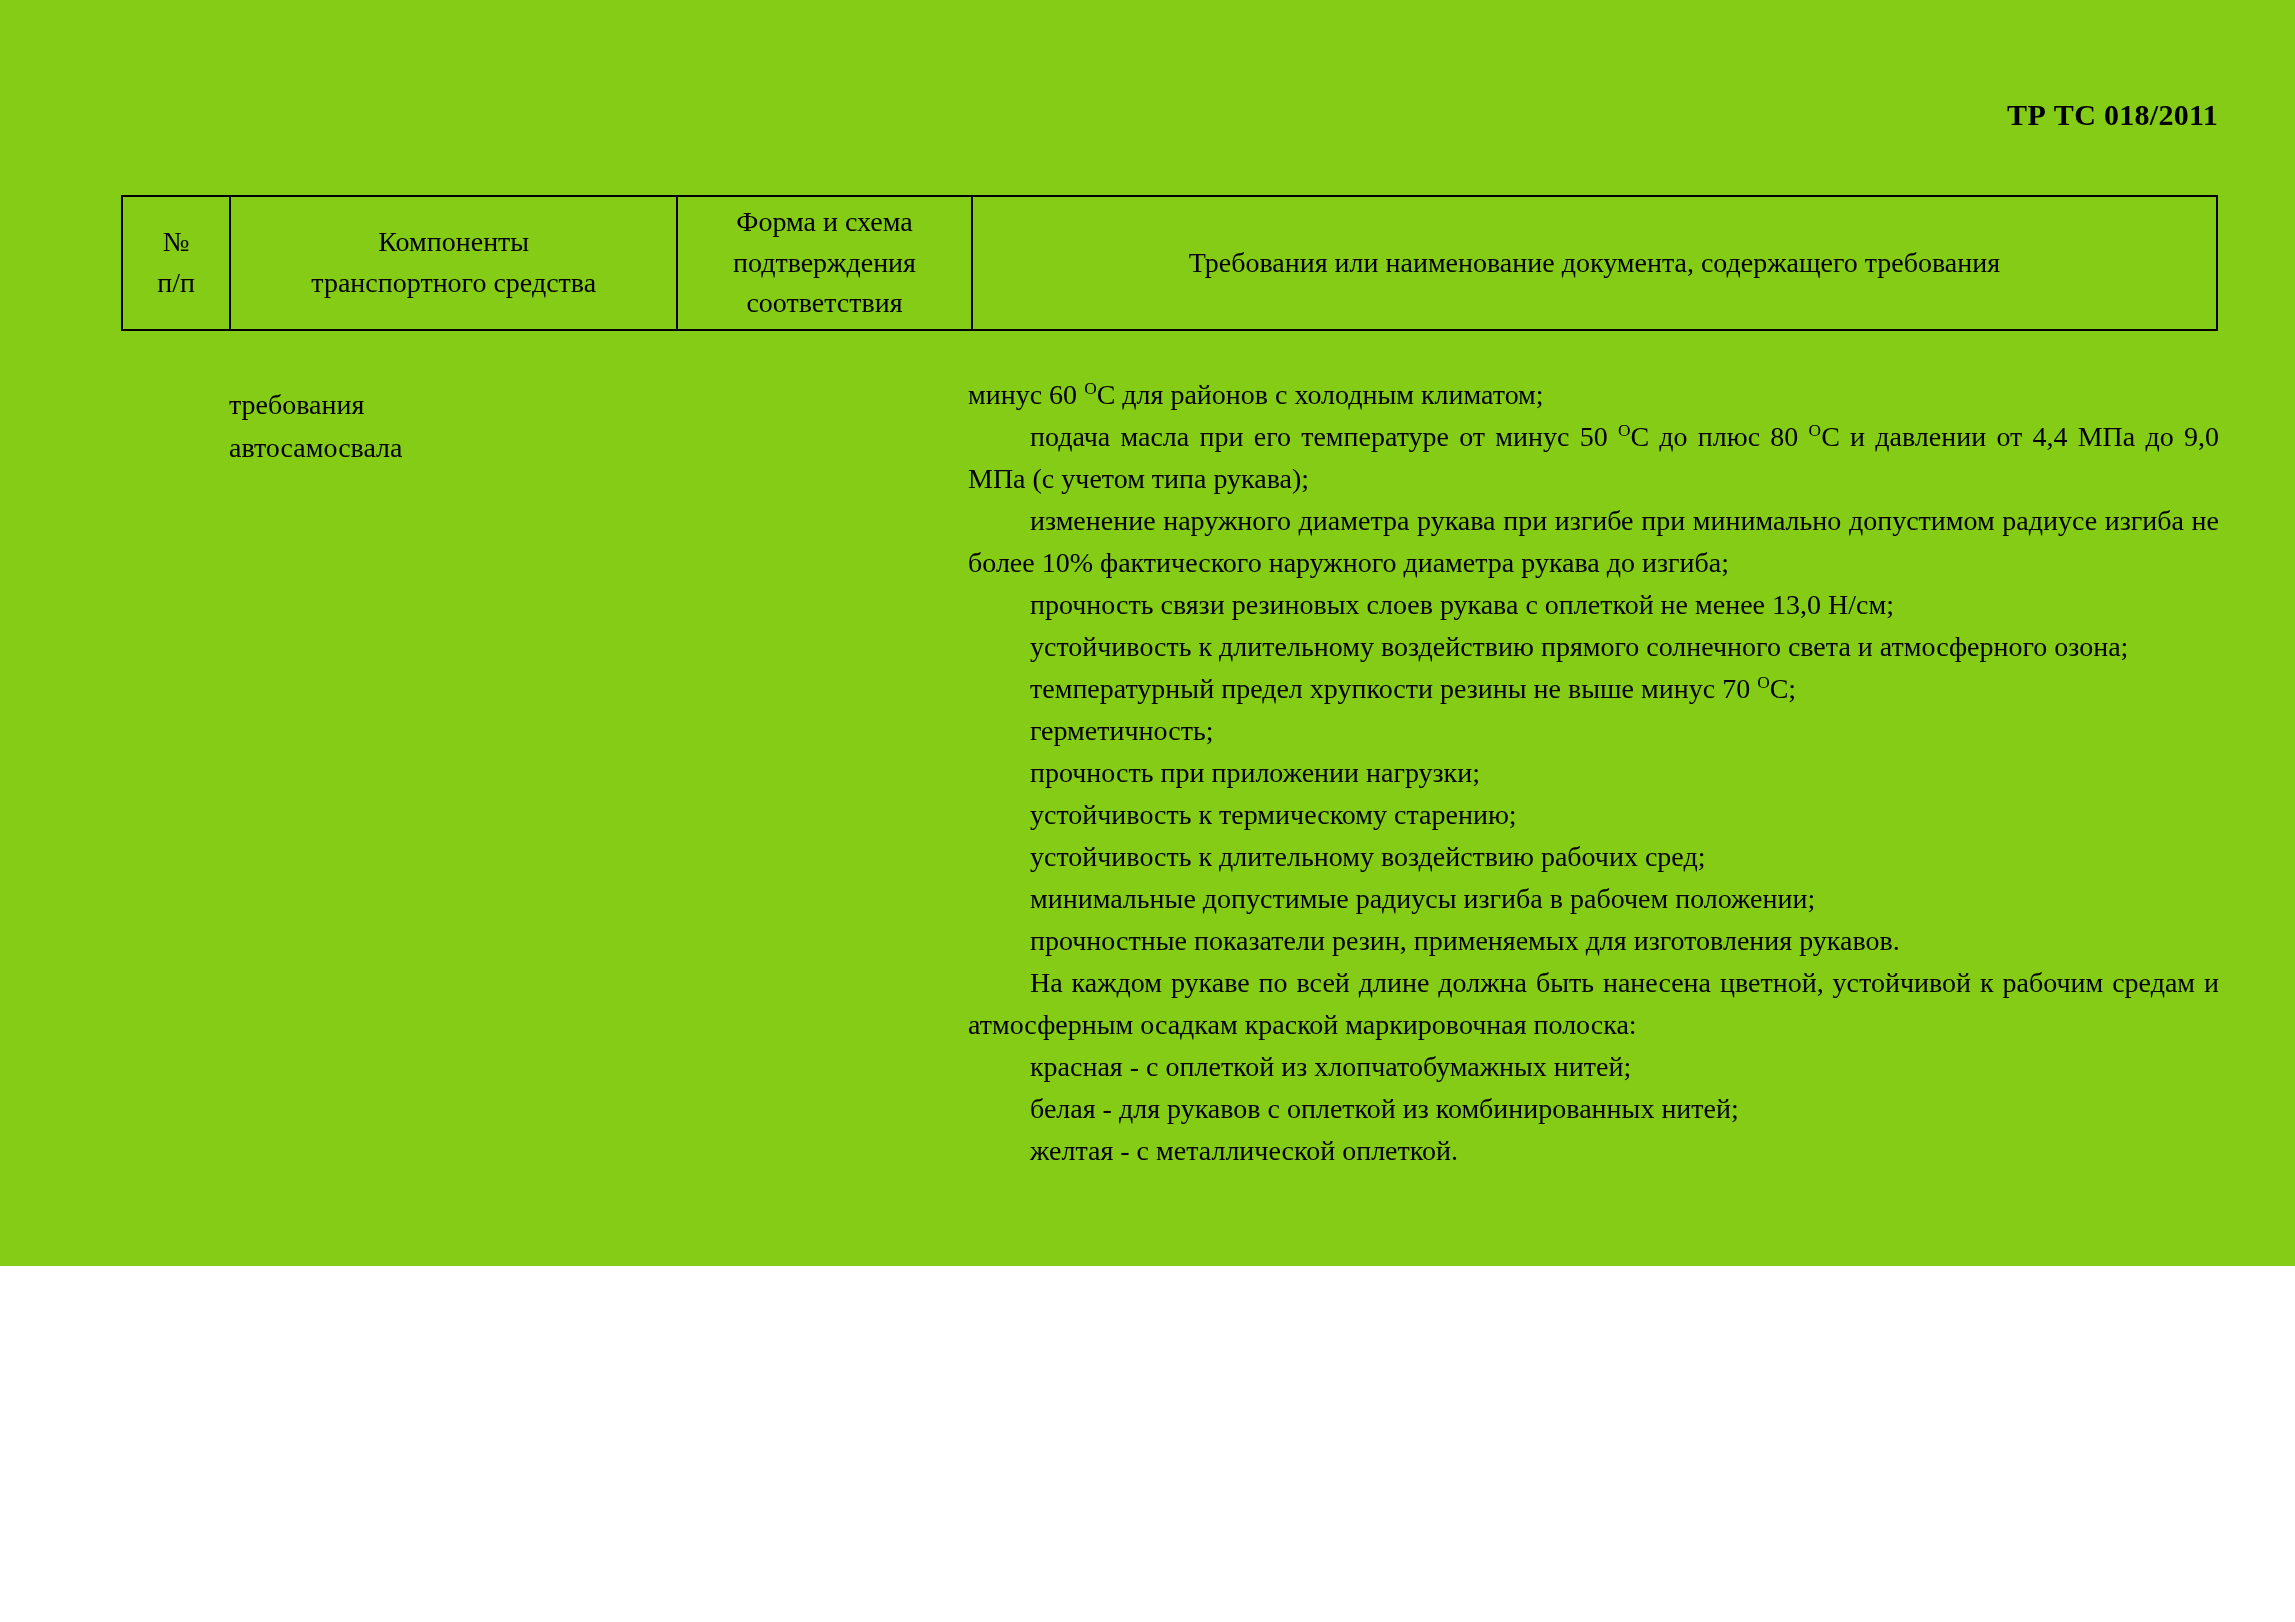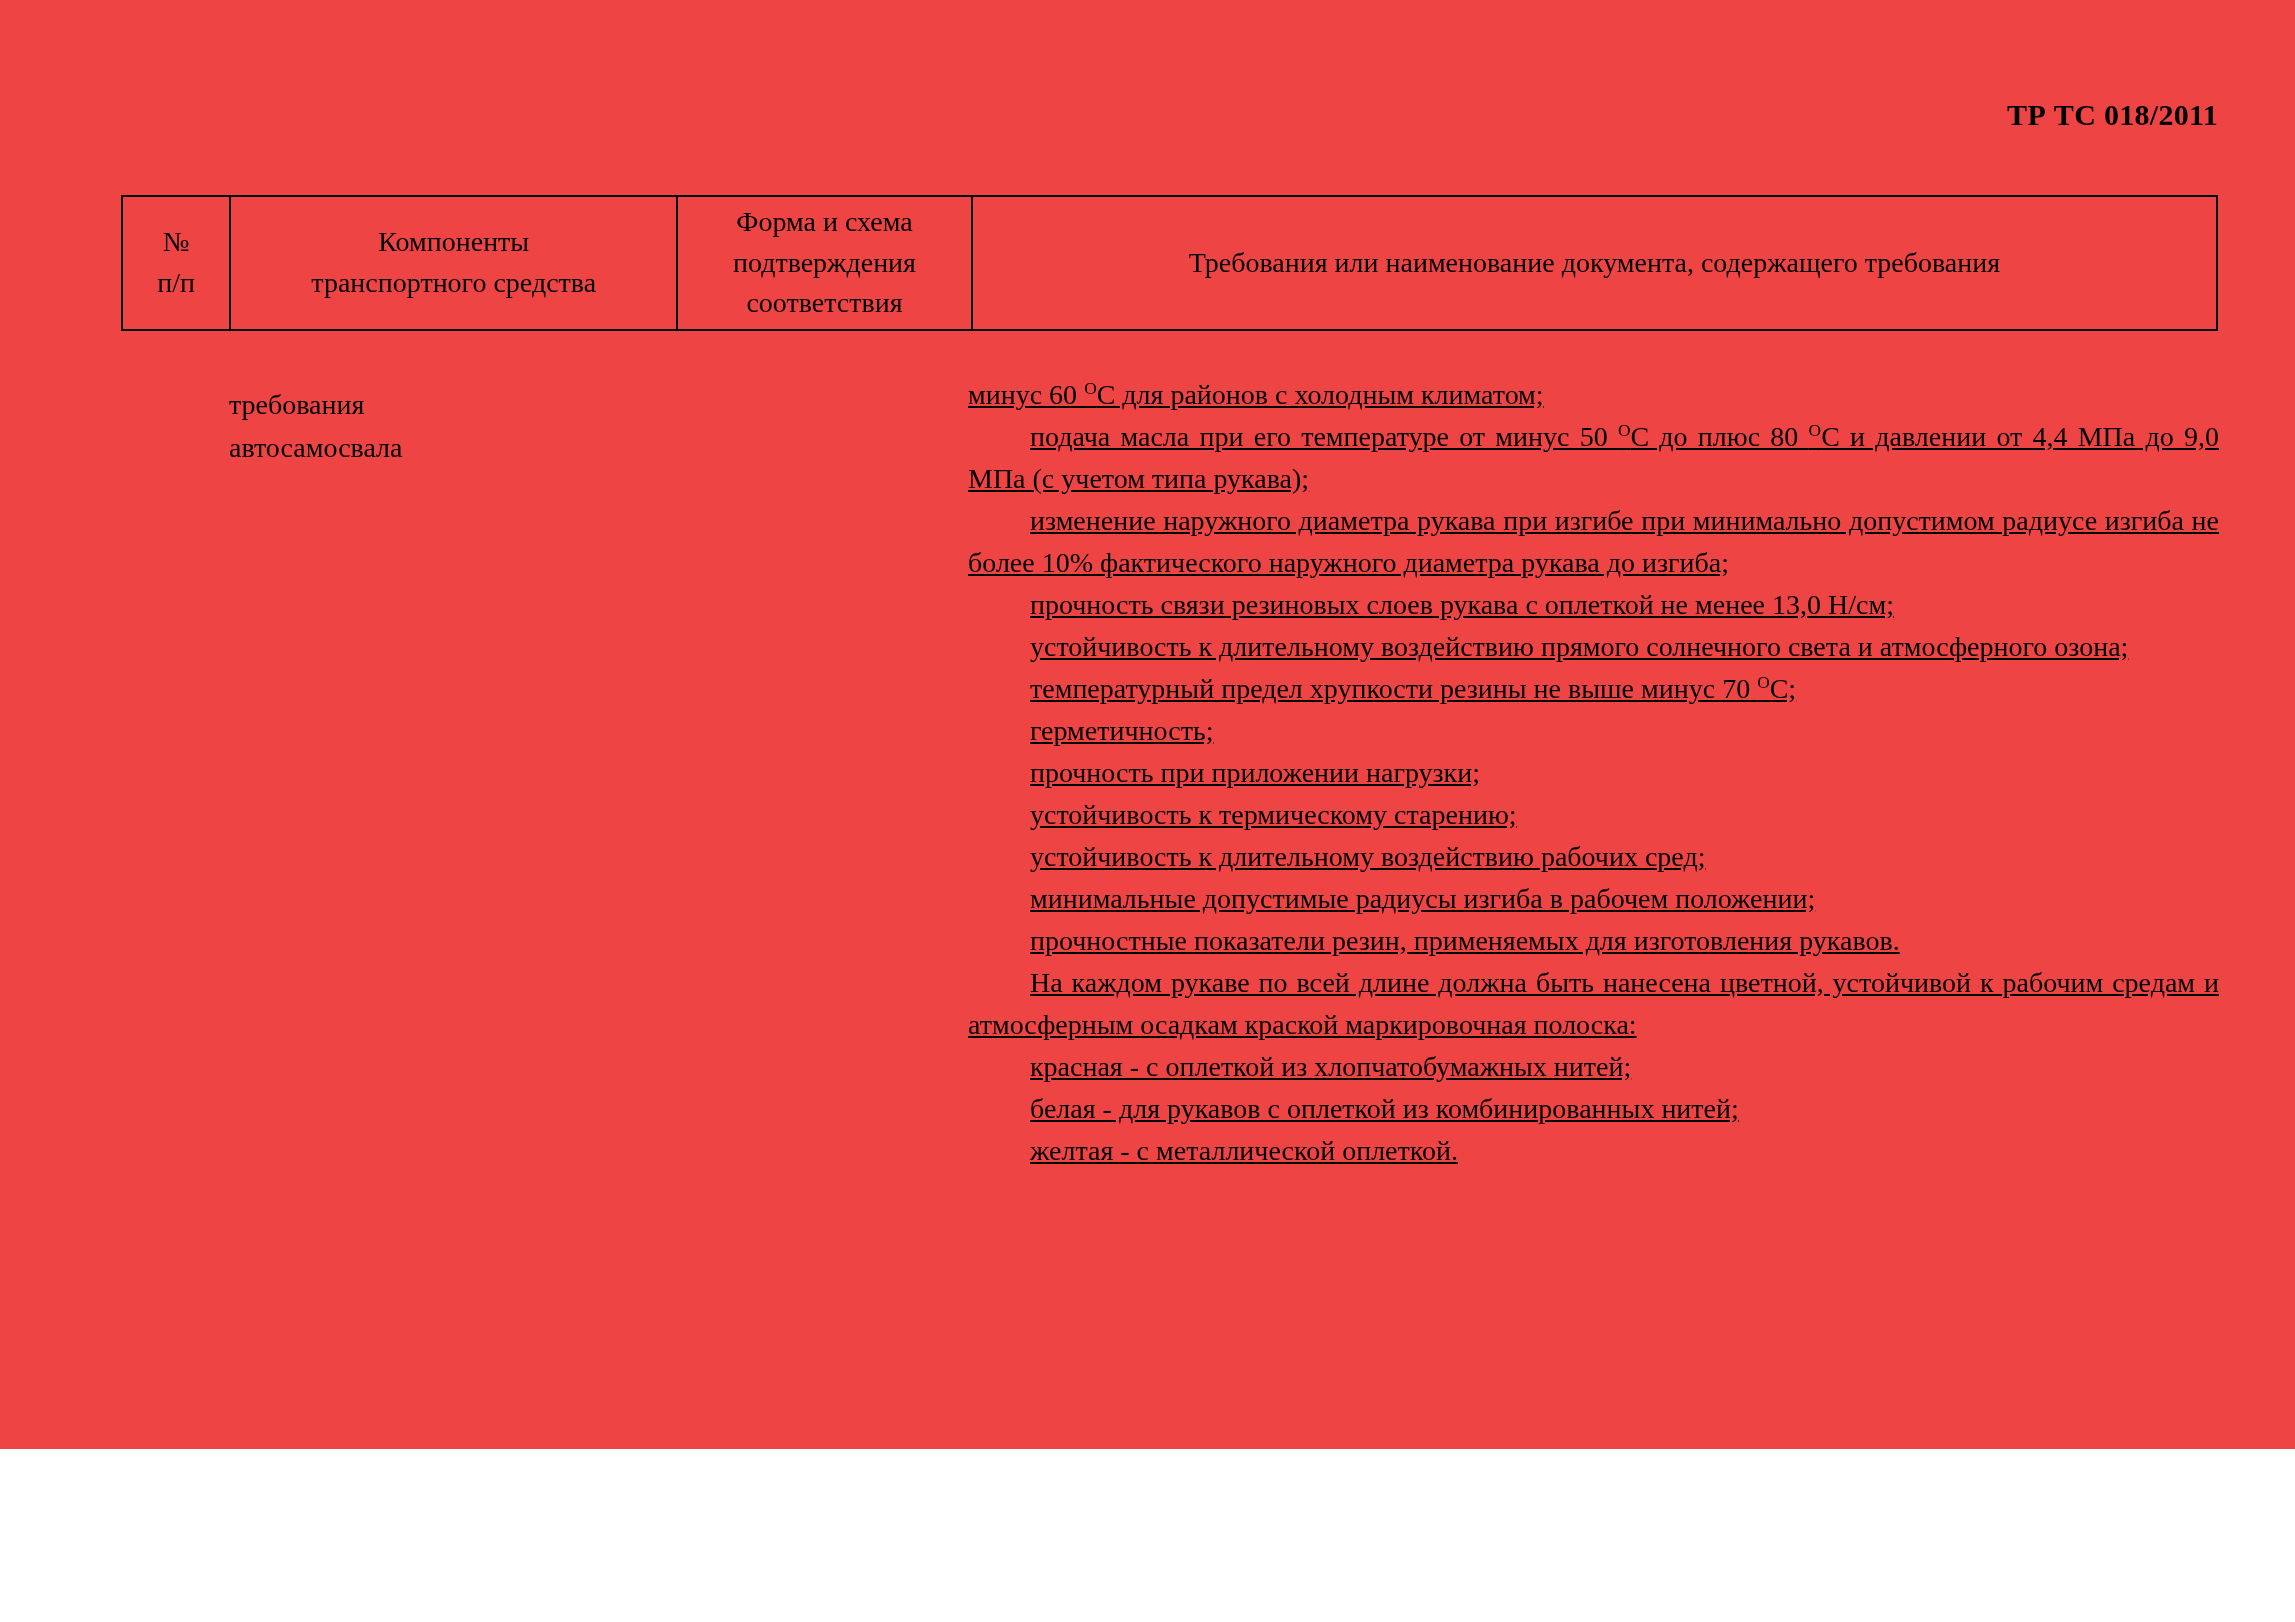--- a/index.html
+++ b/index.html
@@ -3,22 +3,22 @@
 <meta charset="utf-8">
 <style>
   html, body {
     margin: 0;
     padding: 0;
     background: #ffffff;
   }
   .page {
     position: relative;
     width: 2295px;
-    height: 1449px;
-    background: #ef4444;
+    height: 1266px;
+    background: #84cc16;
     font-family: "Liberation Serif", serif;
     color: #000000;
     overflow: hidden;
   }
   .doc-ref {
     position: absolute;
     top: 98px;
     right: 77px;
     font-size: 30px;
     font-weight: bold;
@@ -59,21 +59,20 @@
     left: 968px;
     top: 374px;
     width: 1251px;
     font-size: 28px;
     line-height: 42px;
     text-align: justify;
   }
   .requirements p {
     margin: 0;
     text-indent: 62px;
-    text-decoration: underline;
   }
   .requirements p.no-indent {
     text-indent: 0;
   }
   .requirements sup {
     font-size: 0.62em;
     vertical-align: super;
     line-height: 0;
   }
   .page-number {

